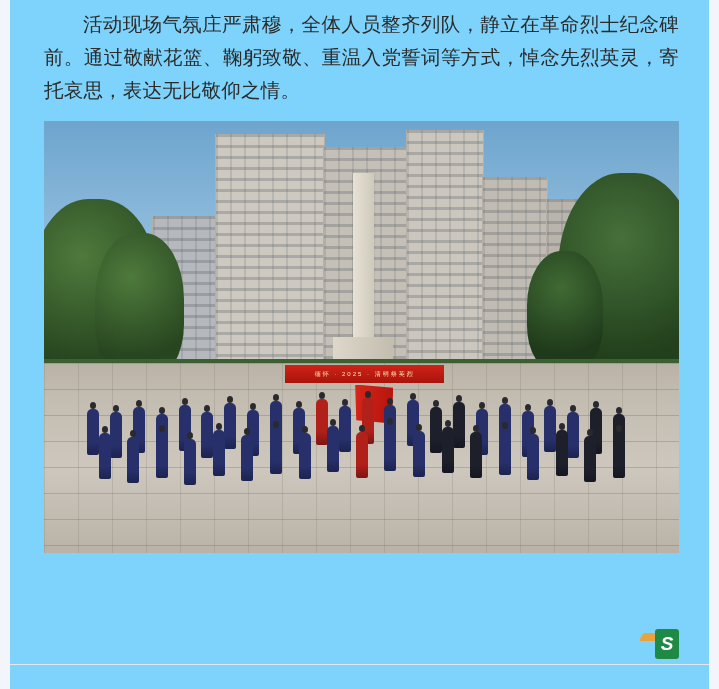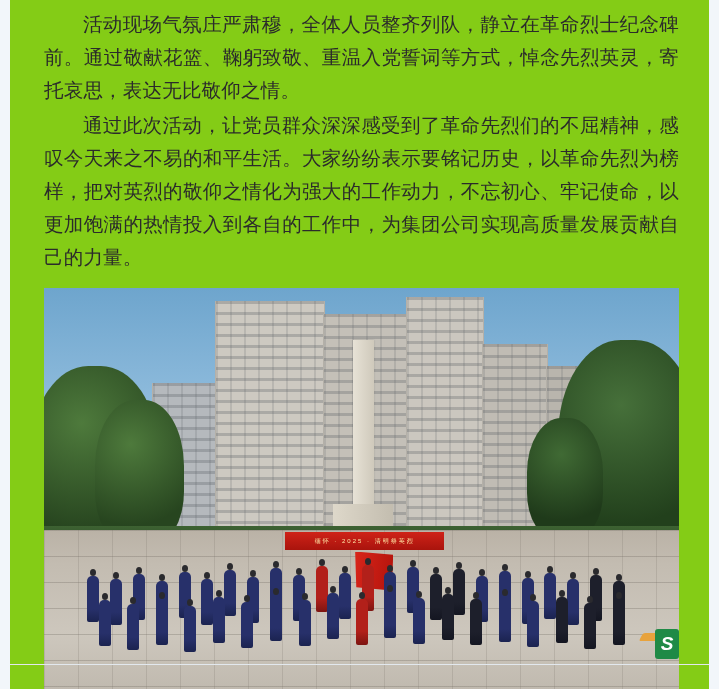--- a/index.html
+++ b/index.html
@@ -11,21 +11,21 @@
     height: 689px;
     background: #ffffff;
     font-family: "Liberation Serif", "DejaVu Serif", serif;
     overflow: hidden;
   }
 
   .page {
     position: relative;
     width: 719px;
     height: 689px;
-    background: #84cc16;
+    background: #7dd3fc;
     box-sizing: border-box;
   }
 
   
   .rail-left, .rail-right {
     position: absolute;
     top: 0;
     bottom: 0;
     width: 10px;
     background: #f2f6fa;
@@ -268,21 +268,20 @@
 <body>
 
 <div class="page">
 
   <div class="rail-left"></div>
   <div class="rail-right"></div>
 
   <div class="content">
 
     <p class="para">活动现场气氛庄严肃穆，全体人员整齐列队，静立在革命烈士纪念碑前。通过敬献花篮、鞠躬致敬、重温入党誓词等方式，悼念先烈英灵，寄托哀思，表达无比敬仰之情。</p>
-    <p class="para">通过此次活动，让党员群众深深感受到了革命先烈们的不屈精神，感叹今天来之不易的和平生活。大家纷纷表示要铭记历史，以革命先烈为榜样，把对英烈的敬仰之情化为强大的工作动力，不忘初心、牢记使命，以更加饱满的热情投入到各自的工作中，为集团公司实现高质量发展贡献自己的力量。</p>
 
     <div class="figure">
 
       <div class="sky"></div>
 
       <div class="tower t6"></div>
       <div class="tower t1"></div>
       <div class="tower t2"></div>
       <div class="tower t3"></div>
       <div class="tower t4"></div>

